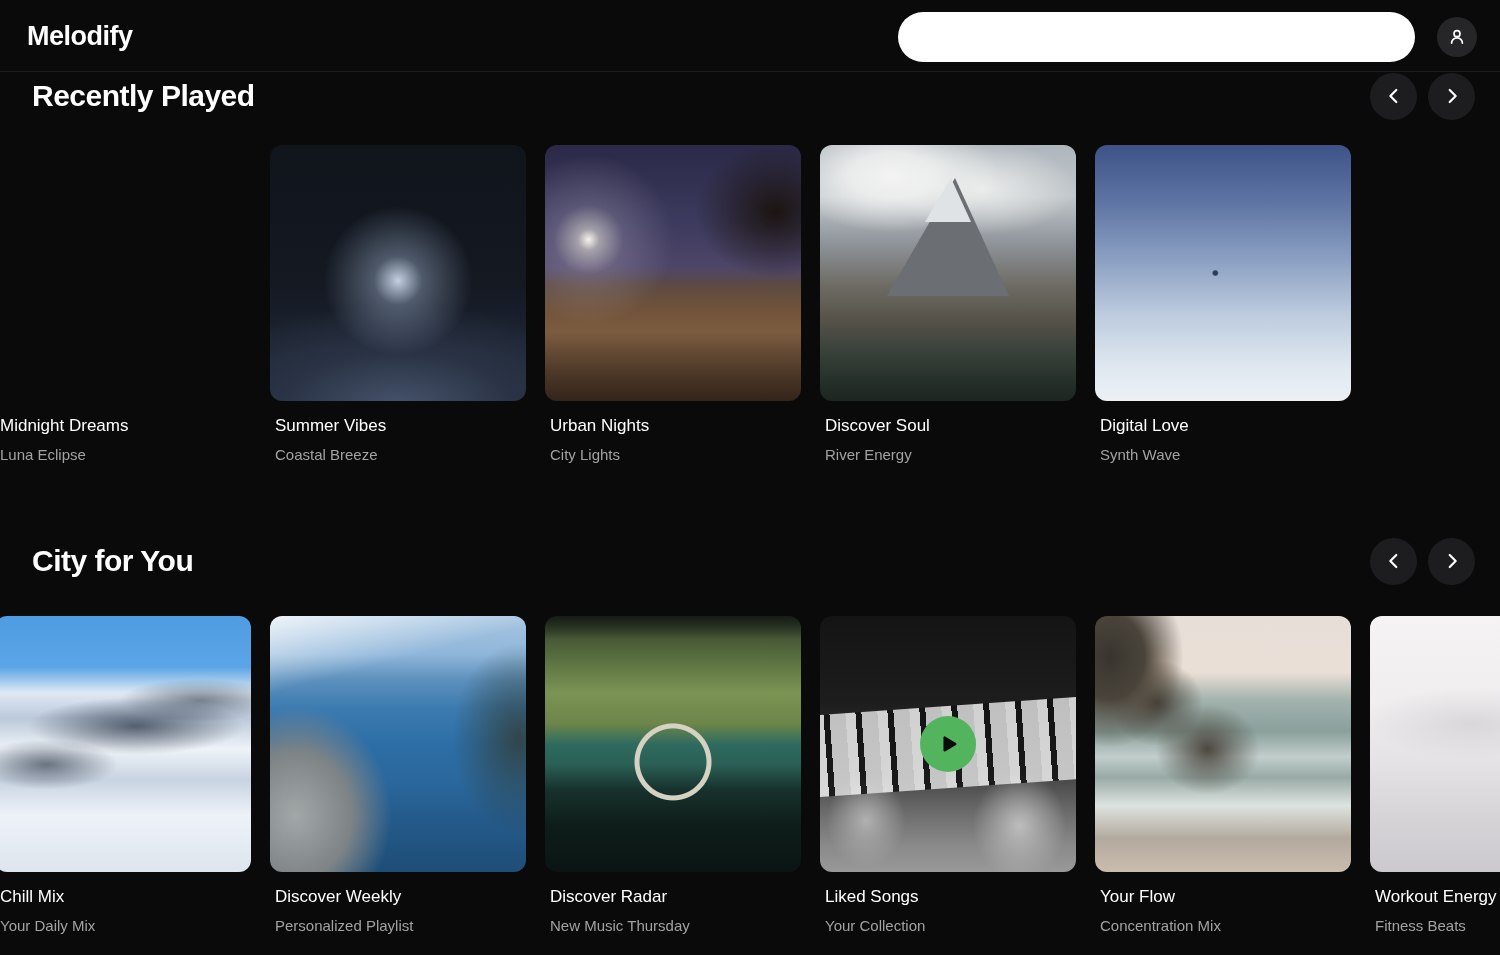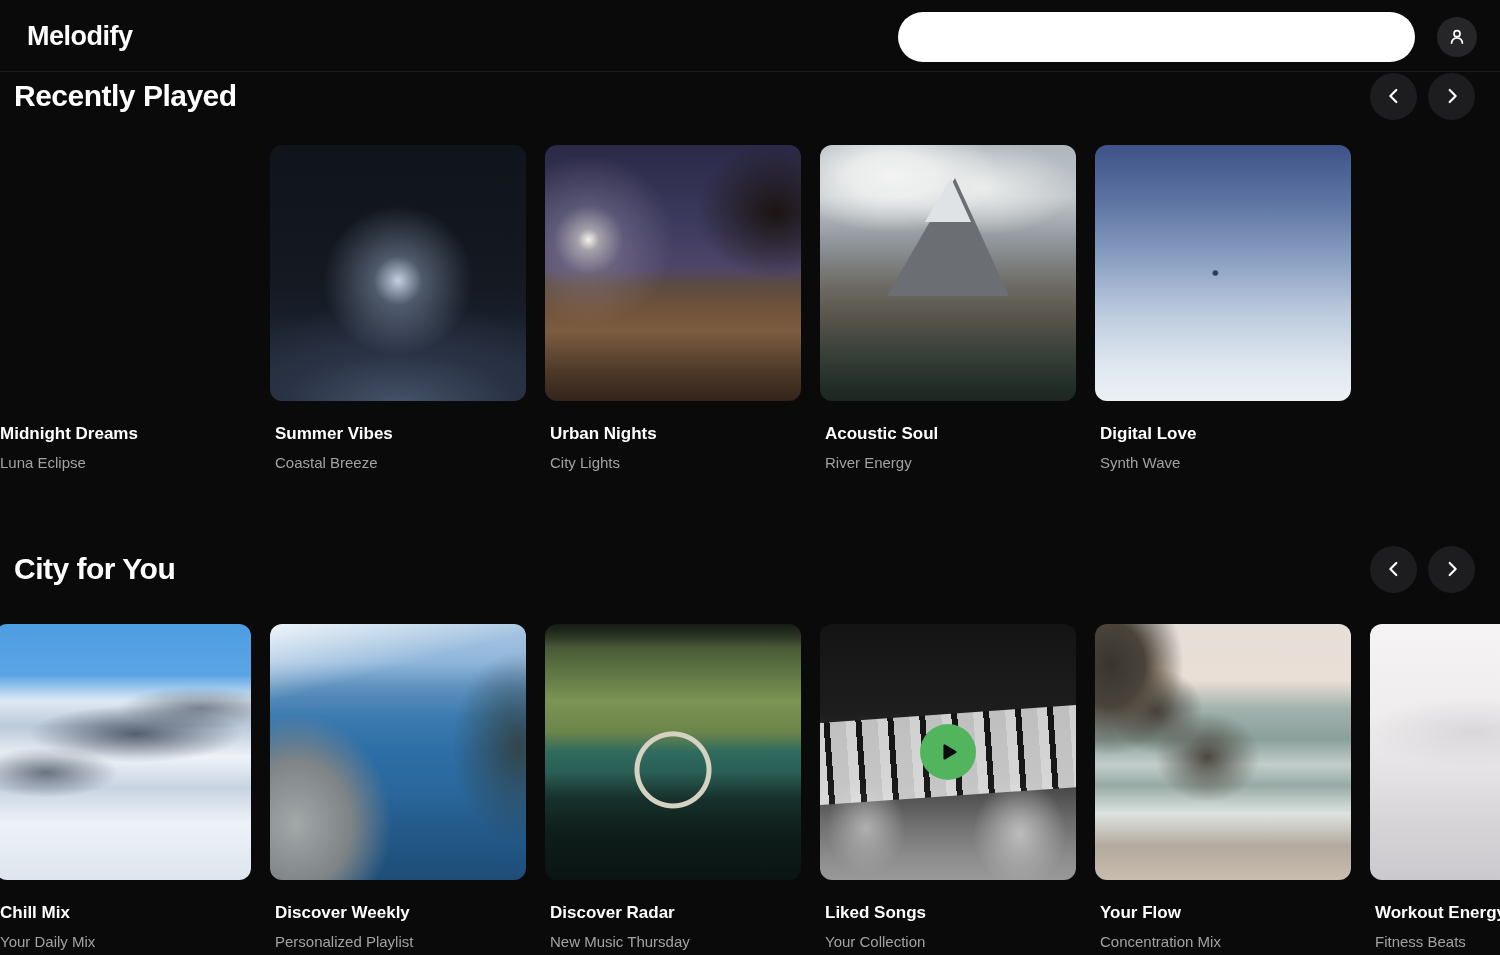--- a/index.html
+++ b/index.html
@@ -24,41 +24,41 @@
   }
   .avatar-btn {
     margin-left:22px; width:40px; height:40px; border-radius:50%;
     background:#262628; border:none; cursor:pointer;
     display:flex; align-items:center; justify-content:center; flex:none;
   }
 
   
   .section-header {
     height:46px; display:flex; align-items:center; justify-content:space-between;
-    padding:0 25px 0 14px;
+    padding:0 25px 0 32px;
   }
   .section-title { font-size:30px; font-weight:800; letter-spacing:-0.5px; }
   .nav-btns { display:flex; gap:11px; }
   .nav-btn {
     width:47px; height:47px; border-radius:50%; border:none; cursor:pointer;
     background:#1d1d1f; display:flex; align-items:center; justify-content:center;
   }
   #section-recently .section-header { margin-top:1px; }
   #section-recently .carousel { margin-top:26px; }
   #section-made .section-header { margin-top:73px; }
   #section-made .carousel { margin-top:32px; }
 
   .carousel { display:flex; gap:19px; margin-left:-5px; width:max-content; }
   .card { width:256px; flex:none; cursor:pointer; }
   .art {
     width:256px; height:256px; border-radius:12px;
     position:relative; overflow:hidden;
   }
   .card-meta { padding-left:5px; }
-  .card-title { margin-top:22px; font-size:17px; line-height:22px; font-weight:700; }
+  .card-title { margin-top:14px; font-size:17px; line-height:22px; font-weight:400; }
   .card-subtitle { margin-top:8px; font-size:15px; line-height:20px; font-weight:400; color:#a2a2a2; }
 
   
   .play-overlay {
     position:absolute; left:50%; top:50%; transform:translate(-50%,-50%);
     width:56px; height:56px; border-radius:50%; border:none; cursor:pointer;
     background:#53b45e; display:flex; align-items:center; justify-content:center;
   }
 
   
@@ -182,21 +182,21 @@
       <div class="card">
         <div class="art art-urban-nights"></div>
         <div class="card-meta">
           <div class="card-title">Urban Nights</div>
           <div class="card-subtitle">City Lights</div>
         </div>
       </div>
       <div class="card">
         <div class="art art-acoustic-soul"></div>
         <div class="card-meta">
-          <div class="card-title">Acoustic Soul</div>
+          <div class="card-title">Discover Soul</div>
           <div class="card-subtitle">River Energy</div>
         </div>
       </div>
       <div class="card">
         <div class="art art-digital-love"></div>
         <div class="card-meta">
           <div class="card-title">Digital Love</div>
           <div class="card-subtitle">Synth Wave</div>
         </div>
       </div>

